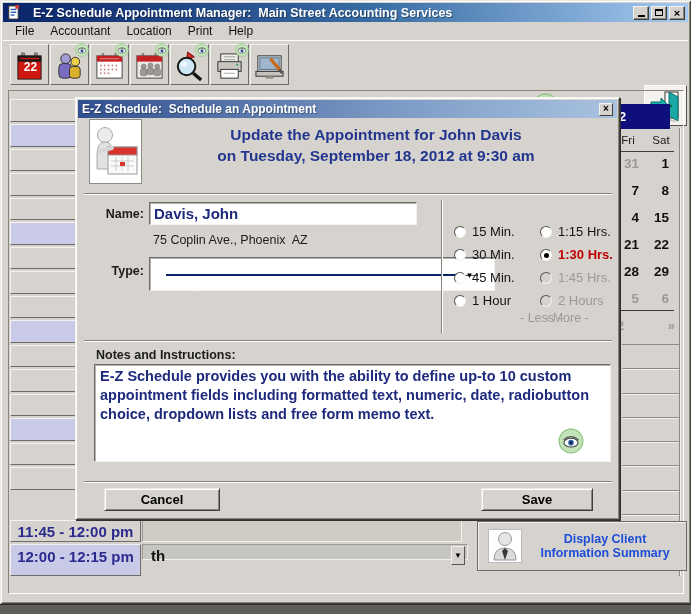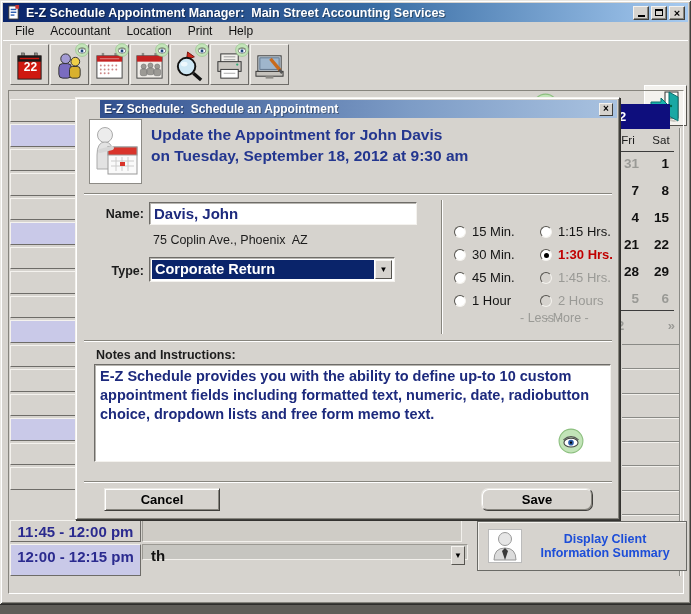--- a/index.html
+++ b/index.html
@@ -8,21 +8,21 @@
         font-family:"Liberation Sans",sans-serif;background:#6b6965;}
   .window{position:absolute;left:0;top:0;width:691px;height:604px;background:#d6d3ce;
         box-shadow:inset 1px 1px 0 #e9e7e2, inset -1px -1px 0 #40403c,
                    inset 2px 2px 0 #ffffff, inset -2px -2px 0 #87857e;}
   .bottom-edge{position:absolute;left:0;top:604px;width:691px;height:10px;background:#5f5d58;border-top:1px solid #2e2d2b;}
 
   
   .titlebar{position:absolute;left:3px;top:3px;right:3px;height:19px;
         background:linear-gradient(to right,#0a246a,#3a6ea5 55%,#a6caf0);
         display:flex;align-items:center;padding:0 3px;color:#fff;}
-  .titlebar .ttl{font-size:12.5px;font-weight:bold;margin-left:5px;white-space:pre;
+  .titlebar .ttl{font-size:12.5px;font-weight:bold;margin-left:12px;white-space:pre;
         text-shadow:1px 1px 0 rgba(0,0,0,.4);flex:1;overflow:hidden;}
   .appicon{width:15px;height:15px;flex:0 0 auto;}
   .winbtn{width:16px;height:14px;margin-left:2px;background:#d6d3ce;
         border:1px solid;border-color:#f4f2ee #403f3c #403f3c #f4f2ee;
         box-shadow:inset -1px -1px 0 #87857e;
         font-size:10px;line-height:11px;font-weight:bold;color:#000;text-align:center;cursor:pointer;
         display:flex;align-items:center;justify-content:center;padding:0;}
   .glyph-min{display:block;width:7px;height:2px;background:#000;margin-top:7px;}
   .glyph-max{display:block;width:8px;height:7px;border:1px solid #000;border-top-width:2px;}
   .glyph-x{font-size:11px;font-weight:bold;line-height:10px;}
@@ -88,39 +88,39 @@
   .dpanel .pic{width:34px;height:34px;background:#fff;border:1px solid #bbb;margin:0 8px 0 10px;flex:0 0 auto;}
   .dpanel .pic svg{width:32px;height:32px;}
   .dpanel .txt{flex:1;text-align:center;font-size:12.5px;font-weight:bold;color:#1d4ed8;line-height:1.15;padding-right:6px;}
 
   
   .dialog{position:absolute;left:75px;top:97px;width:545px;height:423px;background:#d6d3ce;z-index:20;
         border:1px solid;border-color:#f4f2ee #403f3c #403f3c #f4f2ee;
         box-shadow:inset 1px 1px 0 #fff, inset -1px -1px 0 #87857e, 1px 1px 0 #33322f;}
   .dlg-title{position:absolute;left:2px;top:2px;right:2px;height:18px;
         background:linear-gradient(to right,#31508f,#7d9cc6 60%,#a9c2e0);
-        display:flex;align-items:center;color:#fff;font-size:12px;font-weight:bold;padding:0 4px;margin-left:22px;}
+        display:flex;align-items:center;color:#fff;font-size:12px;font-weight:bold;padding:0 4px;}
   .dlg-title .t{flex:1;white-space:pre;text-shadow:1px 1px 0 rgba(0,0,0,.35);}
   .dlg-close{width:14px;height:13px;background:#d6d3ce;border:1px solid;cursor:pointer;
         border-color:#f4f2ee #403f3c #403f3c #f4f2ee;color:#000;font-size:10px;line-height:10px;
         display:flex;align-items:center;justify-content:center;padding:0;font-weight:bold;}
   .dlg-icon{position:absolute;left:13px;top:21px;width:53px;height:65px;background:#fff;border:1px solid #8d8b86;}
   .dlg-icon svg{width:48px;height:58px;display:block;margin:2px auto;}
-  .dlg-heading{position:absolute;left:75px;top:27px;width:450px;
+  .dlg-heading{position:absolute;left:75px;top:27px;width:450px;text-align:center;
         color:#23368f;font-size:15.5px;font-weight:bold;line-height:1.35;}
   .groove{position:absolute;height:0;border-top:1px solid #87857e;border-bottom:1px solid #fff;}
   .vgroove-d{position:absolute;width:0;border-left:1px solid #87857e;border-right:1px solid #fff;}
   .fldlabel{position:absolute;font-size:12.5px;font-weight:bold;color:#1c1c1c;text-align:right;width:48px;left:20px;}
   .name-input{position:absolute;left:73px;top:104px;width:268px;height:23px;background:#fff;
         border:1px solid;border-color:#6e6c68 #f4f2ee #f4f2ee #6e6c68;box-shadow:inset 1px 1px 0 #b7b5b0;
         font-family:"Liberation Sans",sans-serif;font-size:15px;font-weight:bold;color:#1d2a7d;padding:0 4px;}
   .addr{position:absolute;left:77px;top:135px;font-size:12.5px;color:#1c1c1c;white-space:pre;}
-  .typebox{position:absolute;left:73px;top:159px;width:246px;height:25px;background:#fff;cursor:pointer;
+  .typebox{position:absolute;left:73px;top:159px;width:346px;height:25px;background:#fff;cursor:pointer;
         border:1px solid;border-color:#6e6c68 #f4f2ee #f4f2ee #6e6c68;box-shadow:inset 1px 1px 0 #b7b5b0;
-        display:flex;align-items:stretch;padding:2px;}
+        display:flex;align-items:stretch;padding:16px;}
   .typebox .sel{flex:1;background:#0a246a;color:#fff;font-size:14.5px;font-weight:bold;padding:1px 3px;}
   .typebox .arr{width:17px;margin-left:1px;background:#d6d3ce;border:1px solid;cursor:pointer;
         border-color:#f4f2ee #56544f #56544f #f4f2ee;font-size:8px;color:#000;
         display:flex;align-items:center;justify-content:center;}
   .len-title{position:absolute;left:372px;top:104px;width:165px;text-align:center;
         font-size:13px;font-weight:bold;color:#3a3a38;}
   .len-grid{position:absolute;left:378px;top:122px;display:grid;
         grid-template-rows:repeat(4,23px);grid-auto-flow:column;grid-column-gap:10px;}
   .radio-row{display:flex;align-items:center;gap:6px;cursor:pointer;width:76px;}
   .radio-circle{width:12px;height:12px;border-radius:50%;background:#fff;flex:0 0 auto;
@@ -137,21 +137,21 @@
   .notes-box textarea{width:100%;height:100%;border:none;resize:none;overflow:hidden;background:transparent;
         font-family:"Liberation Sans",sans-serif;font-size:14.5px;font-weight:bold;color:#1d2a7d;
         line-height:1.32;padding:2px 5px;outline:none;}
   .notes-eye{position:absolute;left:482px;top:330px;width:26px;height:26px;}
   .notes-eye svg{width:26px;height:26px;}
   .dlg-btn{position:absolute;top:390px;height:23px;background:#d6d3ce;cursor:pointer;
         border:1px solid;border-color:#e9e7e2 #403f3c #403f3c #e9e7e2;
         box-shadow:inset 1px 1px 0 #fff, inset -1px -1px 0 #87857e;
         font-family:"Liberation Sans",sans-serif;font-size:13px;font-weight:bold;color:#000;}
   .btn-cancel{left:28px;width:116px;}
-  .btn-save{left:405px;width:112px;border-radius:7px;}
+  .btn-save{left:405px;width:112px;}
 </style>
 </head>
 <body>
 
 <svg width="0" height="0" style="position:absolute">
   <defs>
     <symbol id="sym-app" viewBox="0 0 16 16">
       <rect x="3" y="1" width="10" height="14" fill="#fff" stroke="#333"></rect>
       <rect x="5" y="4" width="6" height="1.5" fill="#2b5cae"></rect>
         <rect x="5" y="7" width="6" height="1.5" fill="#2b5cae"></rect>

